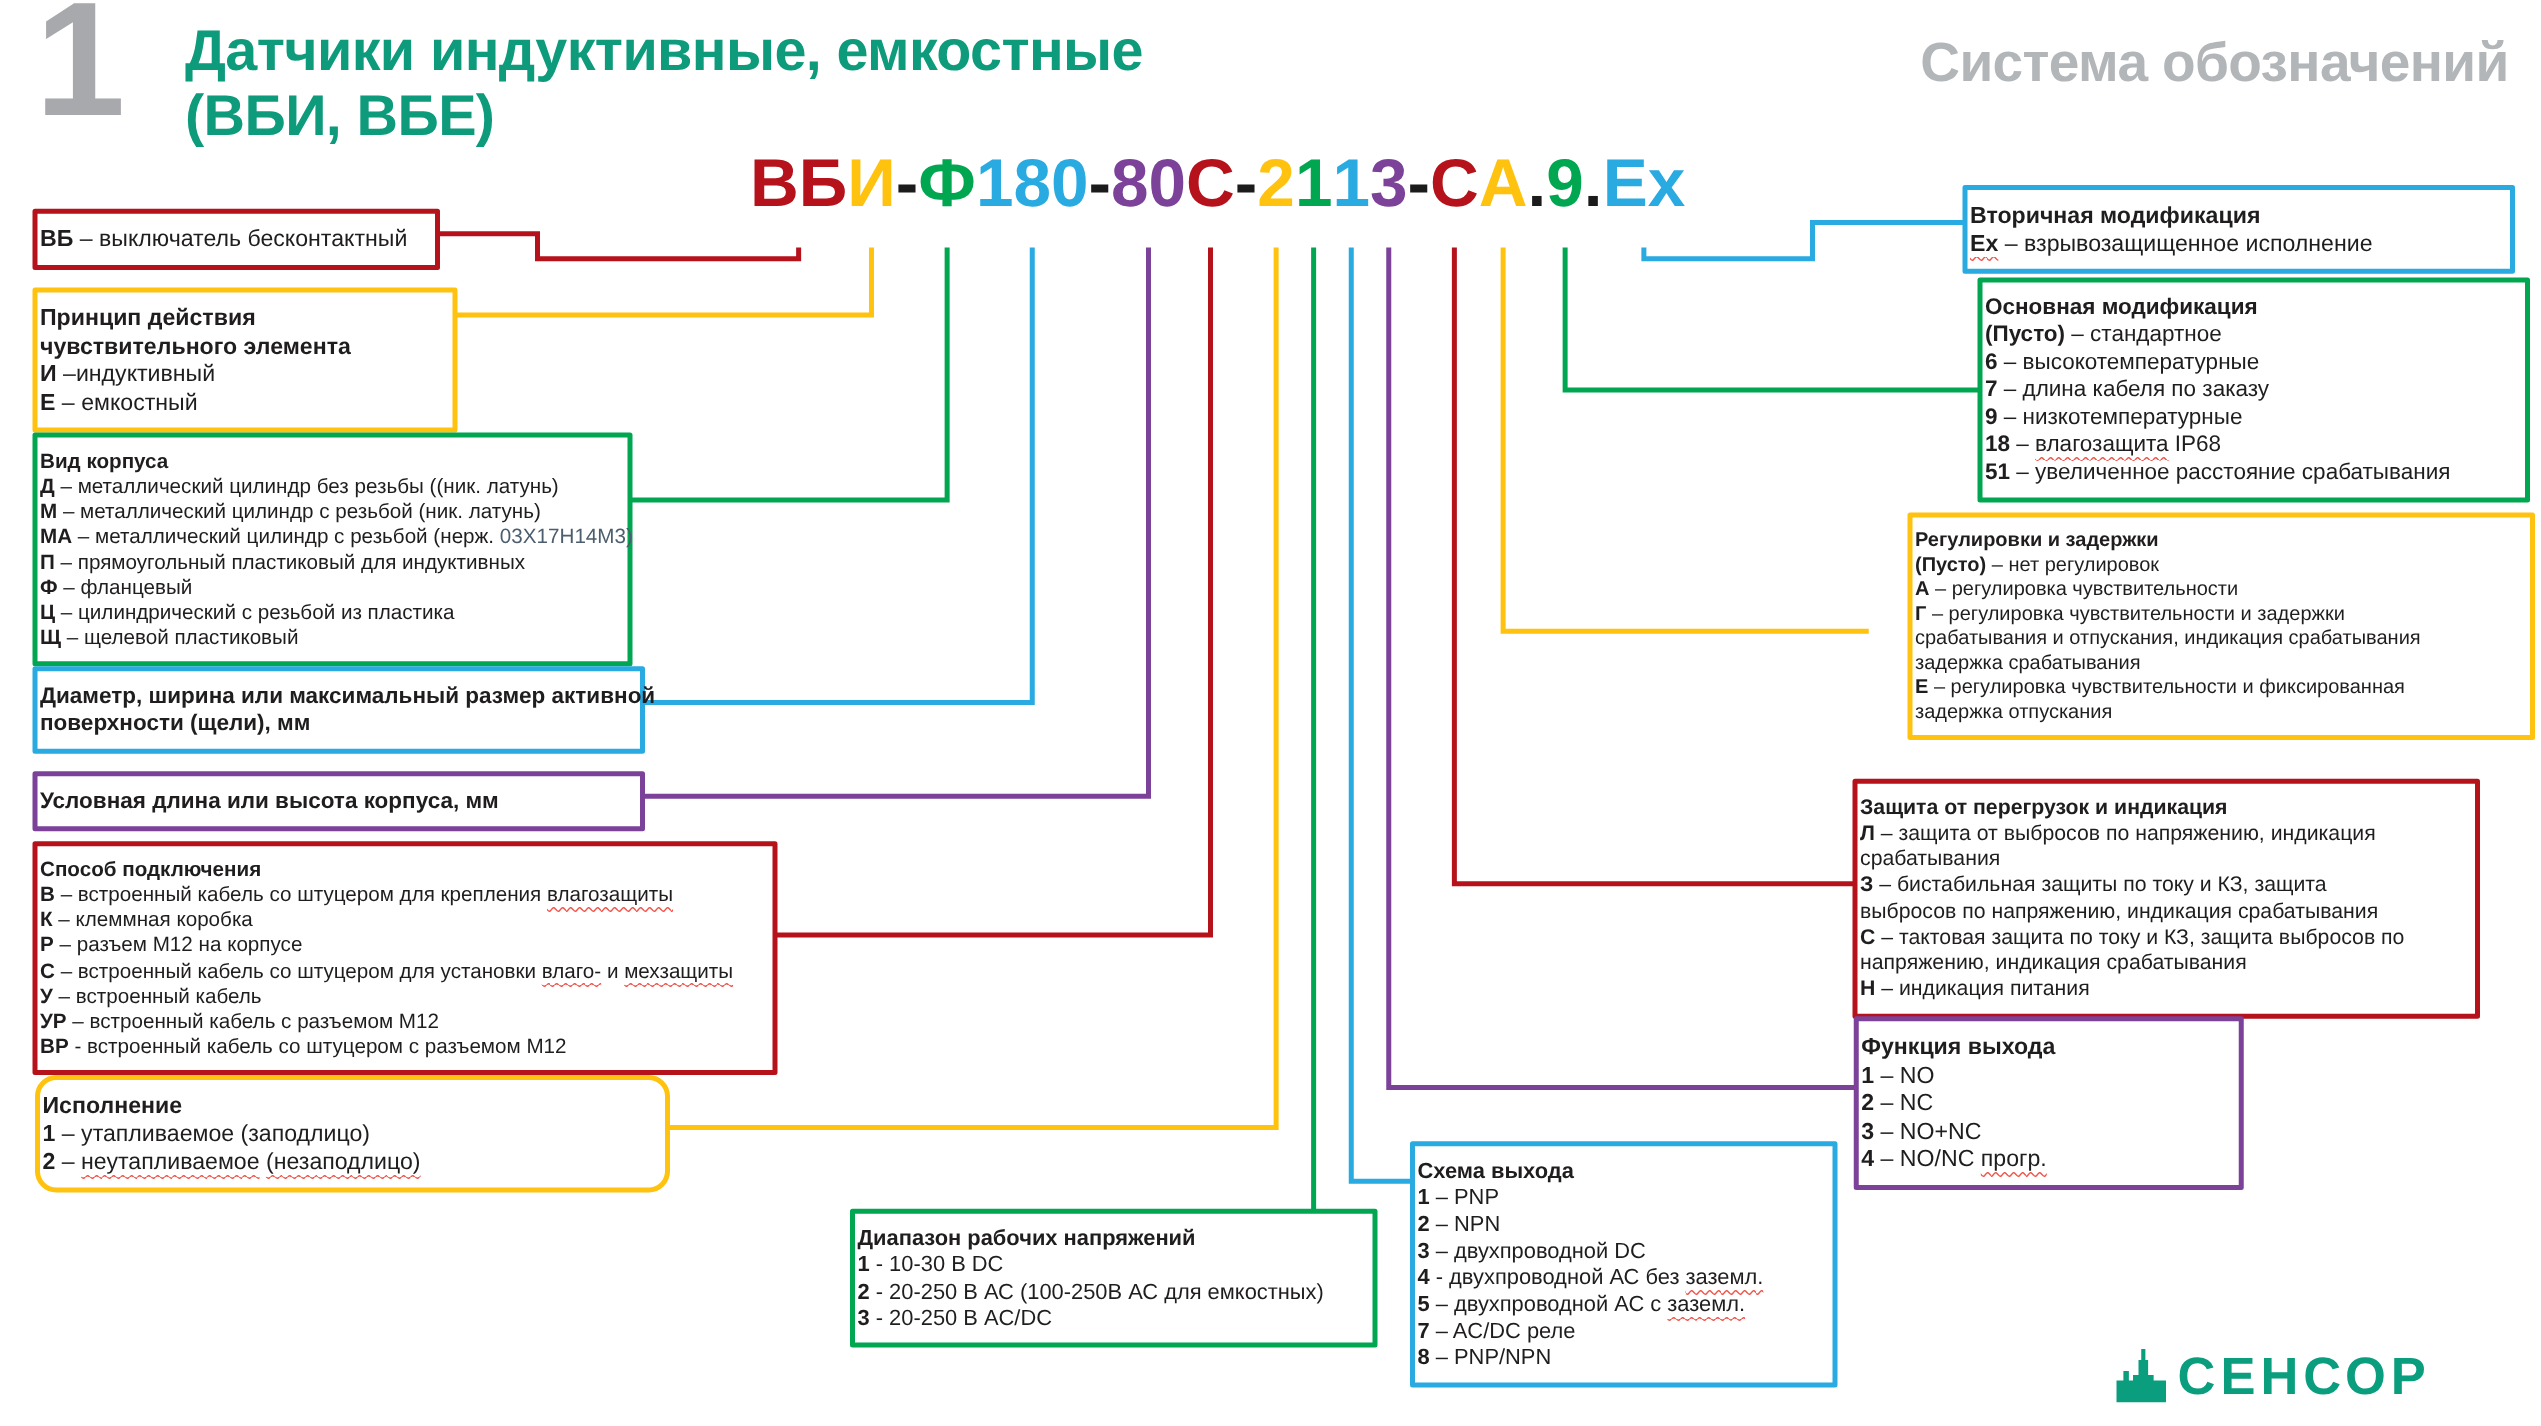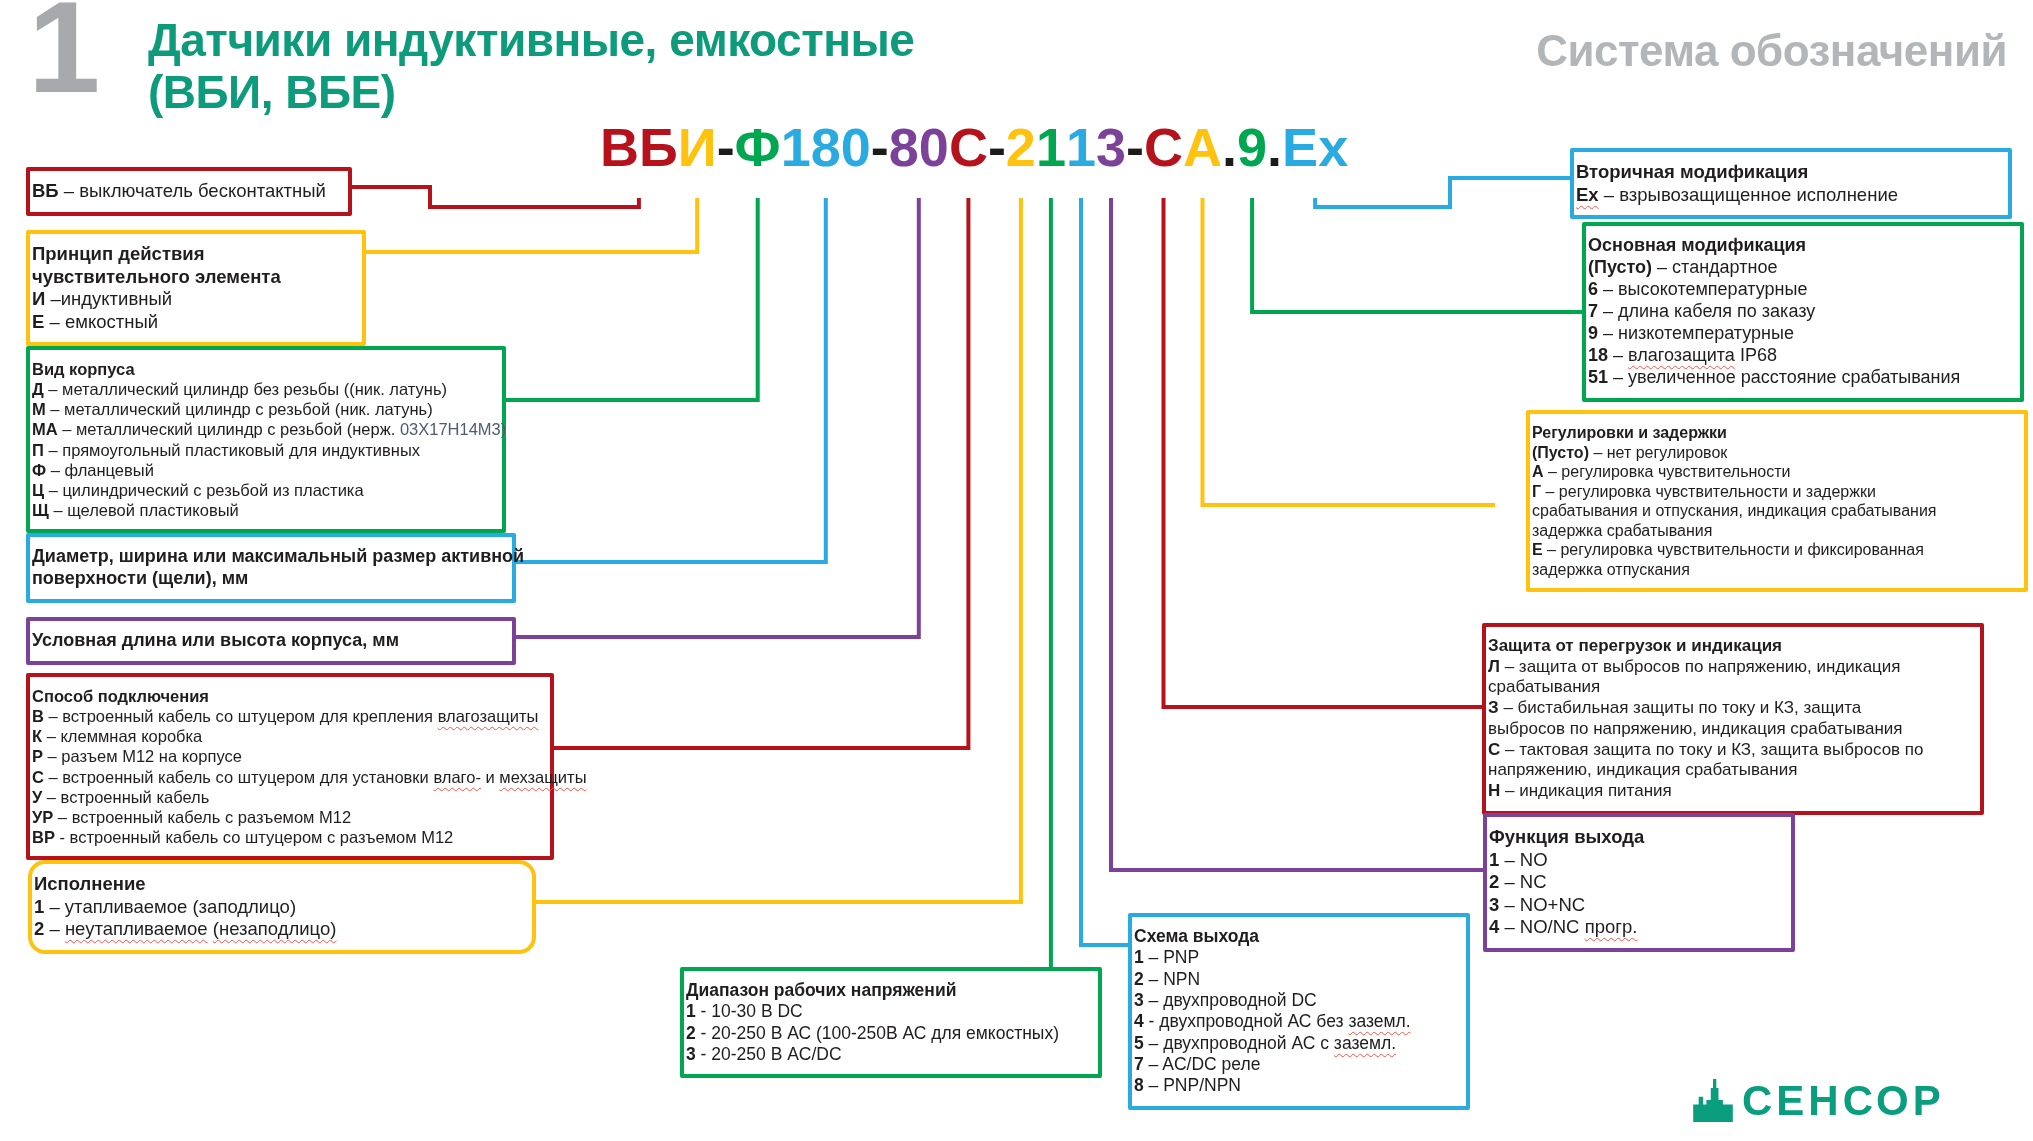--- a/index.html
+++ b/index.html
@@ -84,21 +84,21 @@
         <div class="ln"><span class="b">Ц</span><span> – цилиндрический с резьбой из пластика</span></div>
         <div class="ln"><span class="b">Щ</span><span> – щелевой пластиковый</span></div>
       </div>
       <div class="box" style="left: 26px; top: 533px; width: 490px; font-size: 18px; border-color: rgb(41, 171, 226);">
         <div class="ln"><span class="b">Диаметр, ширина или максимальный размер активной</span></div>
         <div class="ln"><span class="b">поверхности (щели), мм</span></div>
       </div>
       <div class="box" style="left: 26px; top: 617px; width: 490px; font-size: 18px; border-color: rgb(124, 65, 153);">
         <div class="ln"><span class="b">Условная длина или высота корпуса, мм</span></div>
       </div>
-      <div class="box" style="left: 26px; top: 673px; width: 528px; font-size: 16.5px; border-color: rgb(181, 18, 27);">
+      <div class="box" style="left: 26px; top: 673px; width: 596px; font-size: 16.5px; border-color: rgb(181, 18, 27);">
         <div class="ln"><span class="b">Способ подключения</span></div>
         <div class="ln"><span class="b">В</span><span> – встроенный кабель со штуцером для крепления </span><span class="wv">влагозащиты</span></div>
         <div class="ln"><span class="b">К</span><span> – клеммная коробка</span></div>
         <div class="ln"><span class="b">Р</span><span> – разъем М12 на корпусе</span></div>
         <div class="ln"><span class="b">С</span><span> – встроенный кабель со штуцером для установки </span><span class="wv">влаго-</span><span> и </span><span class="wv">мехзащиты</span></div>
         <div class="ln"><span class="b">У</span><span> – встроенный кабель</span></div>
         <div class="ln"><span class="b">УР</span><span> – встроенный кабель с разъемом М12</span></div>
         <div class="ln"><span class="b">ВР</span><span> - встроенный кабель со штуцером с разъемом М12</span></div>
       </div>
       <div class="box" style="left: 28px; top: 860px; width: 508px; border-color: rgb(255, 194, 14); border-radius: 17px;">

